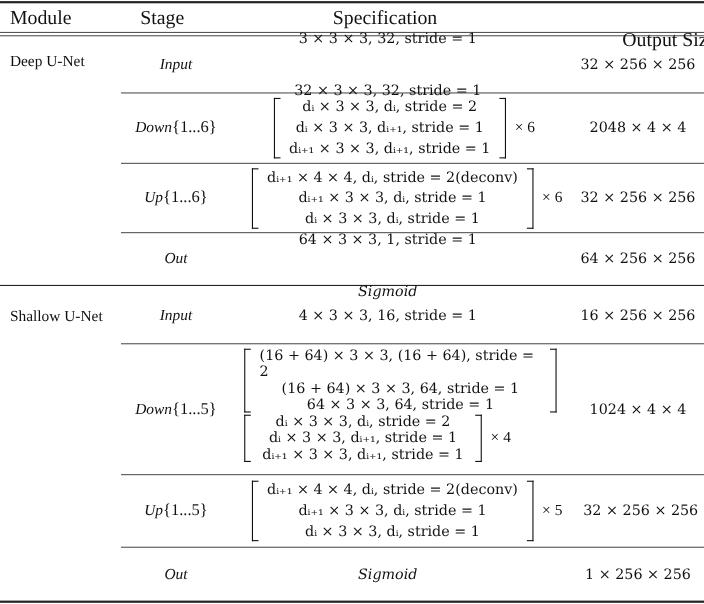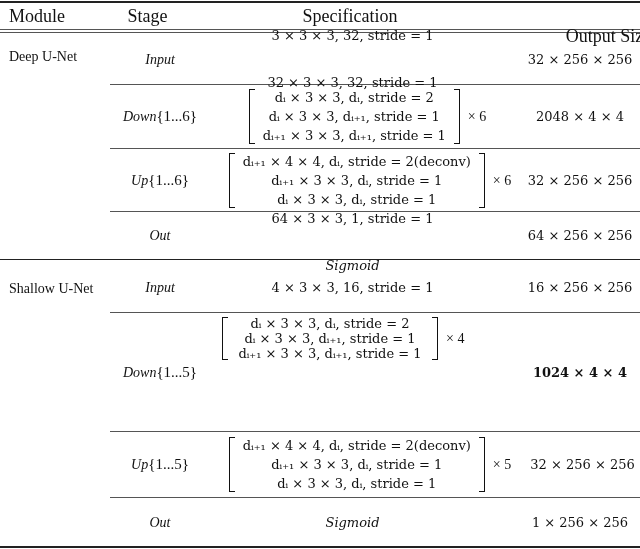--- a/index.html
+++ b/index.html
@@ -103,30 +103,35 @@
     <span>4 × 3 × 3, 16, stride = 1</span>
   </div>
 </div>
 <div class="cell math" style="left:520px;width:120px;top:262px;height:50px;">16 × 256 × 256</div>
 
 <div class="cell" style="left:110px;width:100px;top:313px;height:118px;">
   <span class="it">Down</span>
     <sub>{1...5}</sub>
 </div>
 <div style="position:absolute;left:222px;top:316px;">
+  <div class="bracket math" style="width:256px;">
+    <span>(16 + 64) × 3 × 3, (16 + 64), stride = 2</span>
+    <span>(16 + 64) × 3 × 3, 64, stride = 1</span>
+    <span>64 × 3 × 3, 64, stride = 1</span>
+  </div>
   <div class="bracket-wrap">
     <div class="bracket math" style="width:188px;">
       <span>dᵢ × 3 × 3, dᵢ, stride = 2</span>
       <span>dᵢ × 3 × 3, dᵢ₊₁, stride = 1</span>
       <span>dᵢ₊₁ × 3 × 3, dᵢ₊₁, stride = 1</span>
     </div>
     <span class="times">× 4</span>
   </div>
 </div>
-<div class="cell math" style="left:520px;width:120px;top:313px;height:118px;font-weight:bold;">1024 × 4 × 4</div>
+<div class="cell math" style="left:520px;width:120px;top:313px;height:118px;">1024 × 4 × 4</div>
 
 <div class="cell" style="left:110px;width:100px;top:432px;height:65px;">
   <span class="it">Up</span>
     <sub>{1...5}</sub>
 </div>
 <div class="cell" style="left:215px;width:310px;top:432px;height:65px;">
   <div class="bracket-wrap">
     <div class="bracket math">
       <span>dᵢ₊₁ × 4 × 4, dᵢ, stride = 2(deconv)</span>
       <span>dᵢ₊₁ × 3 × 3, dᵢ, stride = 1</span>

